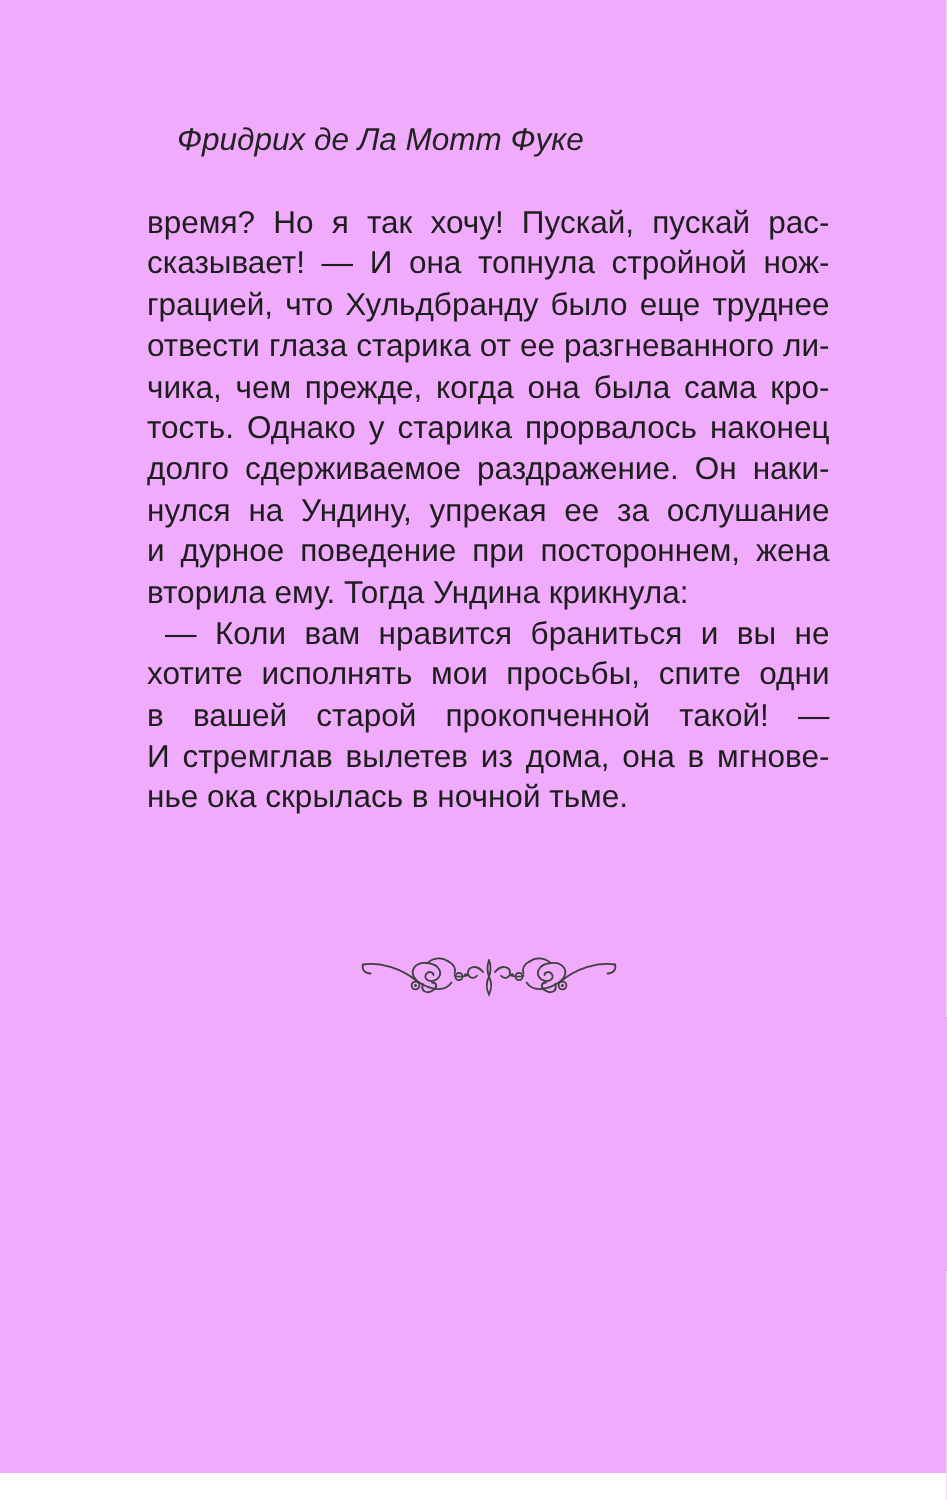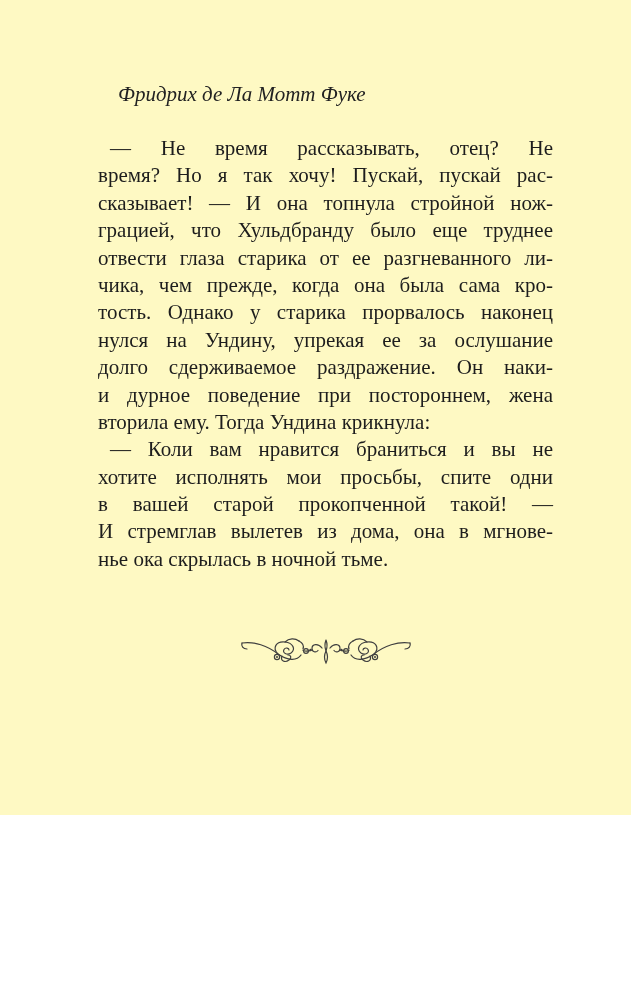--- a/index.html
+++ b/index.html
@@ -3,24 +3,24 @@
 <meta charset="utf-8">
 <style>
   html, body {
     margin: 0;
     padding: 0;
     background: #ffffff;
   }
   .page {
     position: relative;
     width: 631px;
-    height: 815px;
-    background: #fef9c3;
+    height: 982px;
+    background: #f0abfc;
     overflow: hidden;
-    font-family: Liberation Serif, serif;
+    font-family: Liberation Sans, sans-serif;
     color: #1d1d1d;
   }
   .running-header {
     position: absolute;
     left: 118px;
     top: 82px;
     font-style: italic;
     font-size: 21px;
     line-height: 24px;
     color: #222222;
@@ -59,29 +59,28 @@
 </style>
 </head>
 <body>
 
 <div class="page">
 
   <div class="running-header">Фридрих де Ла Мотт Фуке</div>
 
   <div class="text-block">
       <div class="para">
-        <div class="line first">— Не время рассказывать, отец? Не</div>
         <div class="line">время? Но я так хочу! Пускай, пускай рас-</div>
         <div class="line">сказывает! — И она топнула стройной нож-</div>
         <div class="line">грацией, что Хульдбранду было еще труднее</div>
         <div class="line">отвести глаза старика от ее разгневанного ли-</div>
         <div class="line">чика, чем прежде, когда она была сама кро-</div>
         <div class="line">тость. Однако у старика прорвалось наконец</div>
+        <div class="line">долго сдерживаемое раздражение. Он наки-</div>
         <div class="line">нулся на Ундину, упрекая ее за ослушание</div>
-        <div class="line">долго сдерживаемое раздражение. Он наки-</div>
         <div class="line">и дурное поведение при постороннем, жена</div>
         <div class="line last">вторила ему. Тогда Ундина крикнула:</div>
       </div>
       <div class="para">
         <div class="line first">— Коли вам нравится браниться и вы не</div>
         <div class="line">хотите исполнять мои просьбы, спите одни</div>
         <div class="line">в вашей старой прокопченной такой! —</div>
         <div class="line">И стремглав вылетев из дома, она в мгнове-</div>
         <div class="line last">нье ока скрылась в ночной тьме.</div>
       </div>

